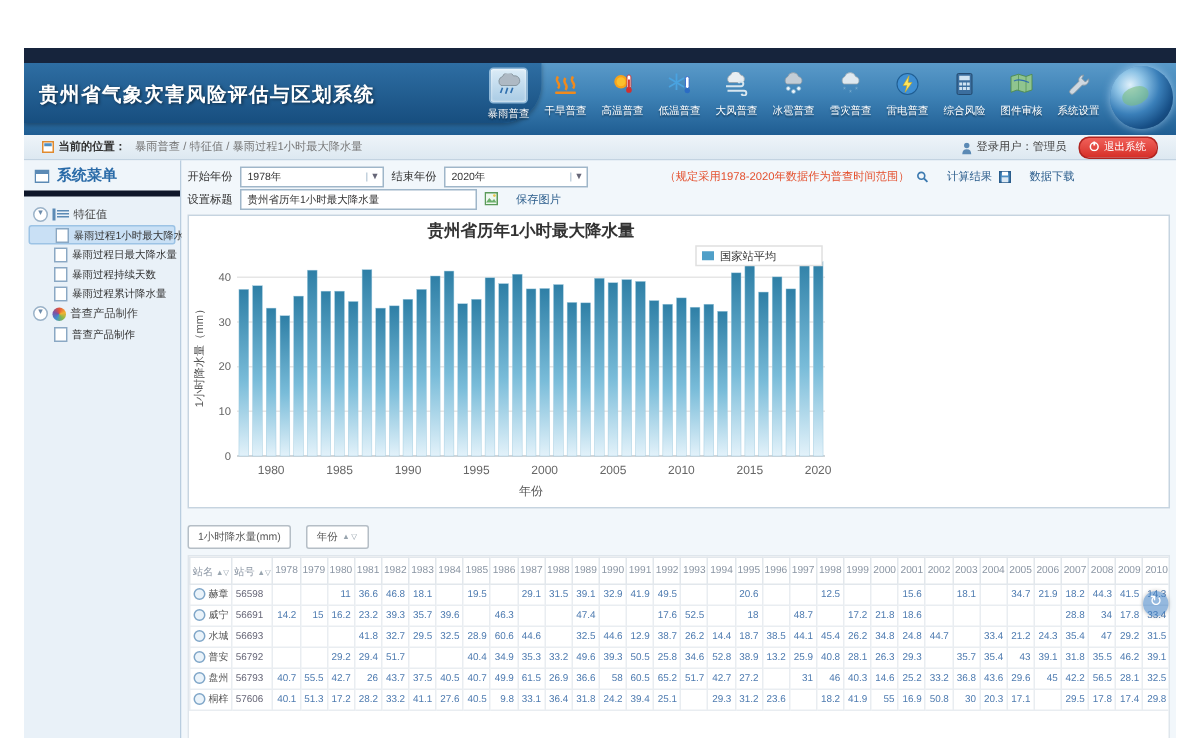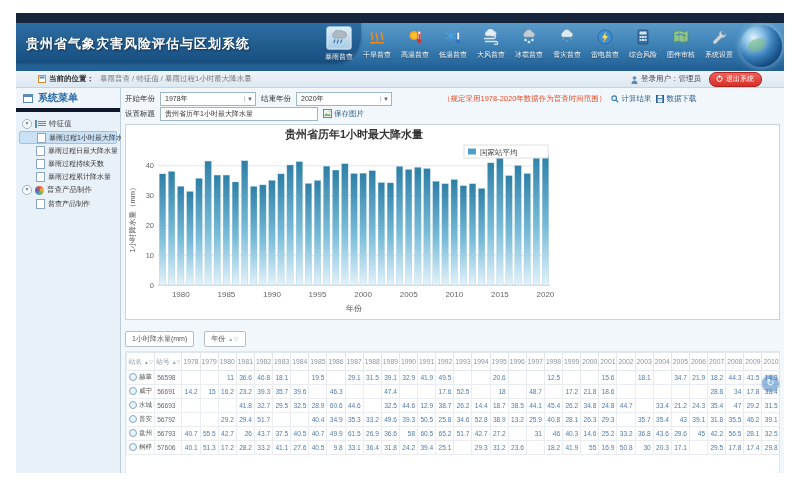--- a/index.html
+++ b/index.html
@@ -1,34 +1,34 @@
 <!DOCTYPE html>
 <html><head>
 <meta charset="utf-8">
 <style>
   html,body{margin:0;padding:0;}
   body{width:800px;height:500px;background:#ffffff;font-family:"Liberation Sans","DejaVu Sans",sans-serif;overflow:hidden;position:relative;}
-  .app{position:absolute;left:16px;top:13px;width:768px;height:460px;background:#f2f6fa;}
+  .app{position:absolute;left:16px;top:32px;width:768px;height:460px;background:#f2f6fa;}
   
   .topstrip{height:10px;background:#16243c;}
   
   .header{position:relative;height:48px;background:linear-gradient(180deg,#5a9ac9 0%,#3e82b6 45%,#1f5d92 100%);overflow:hidden;}
   .title-banner{position:absolute;left:0;top:0;width:345px;height:40px;background:linear-gradient(180deg,#2e6ea3,#174e7f);border-bottom-right-radius:26px;box-shadow:0 1px 3px rgba(0,0,0,.3);}
   .app-title{position:absolute;left:10px;top:12px;color:#ffffff;font-size:13px;font-weight:bold;letter-spacing:1px;text-shadow:1px 1px 2px rgba(0,0,0,.5);}
   .nav{position:absolute;right:46px;top:3px;display:flex;}
   .nav-item{width:38px;height:42px;display:flex;flex-direction:column;align-items:center;justify-content:flex-start;cursor:pointer;}
   .nav-item .nico{width:24px;height:22px;display:flex;align-items:center;justify-content:center;border-radius:3px;}
   .nav-item.active .nico{background:linear-gradient(180deg,#dcecf7,#a9cbe4);box-shadow:0 0 2px #fff inset;border:1px solid #8fb8d8;}
   .nav-item .nlabel{font-size:7px;color:#ffffff;margin-top:2px;white-space:nowrap;text-shadow:0 1px 1px rgba(0,0,0,.4);}
   .earth{position:absolute;right:2px;top:2px;width:42px;height:42px;border-radius:50%;
     background:radial-gradient(circle at 32% 30%, #dff0fa 0%, #8fc4e6 22%, #3a7fb9 48%, #174f86 72%, #0c2c52 100%);
     box-shadow:0 0 6px rgba(200,230,255,.6);}
   .earth:after{content:"";position:absolute;left:8px;top:14px;width:18px;height:12px;border-radius:50% 40% 55% 45%;background:rgba(120,190,120,.55);transform:rotate(-15deg);}
   
-  .crumbbar{height:16px;background:linear-gradient(180deg,#eef4f9,#dde8f1);border-bottom:1px solid #c3d3e1;display:flex;align-items:center;font-size:7.5px;color:#555;padding:0 22px;}
+  .crumbbar{height:16px;background:linear-gradient(180deg,#eef4f9,#dde8f1);border-bottom:1px solid #c3d3e1;display:flex;align-items:center;font-size:7.5px;color:#555;padding:0 12px;}
   .crumb-loc{font-weight:bold;color:#333;display:flex;align-items:center;gap:3px;}
   .crumb-items{margin-left:6px;color:#777;}
   .crumb-right{margin-left:auto;display:flex;align-items:center;gap:8px;}
   .user-info{display:flex;align-items:flex-end;gap:3px;color:#444;}
   .logout-btn{background:linear-gradient(180deg,#f0615a,#d62f28);color:#fff;border:1px solid #b02420;border-radius:7px;font-size:7px;padding:1px 7px 2px 6px;display:flex;align-items:center;gap:3px;cursor:pointer;}
   
   .bodywrap{display:flex;height:385px;}
   .sidebar{width:104px;background:#e9f1f8;border-right:1px solid #b9cddf;flex:none;}
   .side-title{height:20px;display:flex;align-items:center;gap:5px;padding-left:7px;color:#2a6ba8;font-size:10px;font-weight:bold;border-bottom:4px solid #0f172a;background:#eff5fa;}
   .tree{padding:5px 3px;}
@@ -40,21 +40,21 @@
   .list-ico{width:9px;height:8px;flex:none;border-left:2px solid #5b8ab5;position:relative;}
   .list-ico i{display:block;height:1px;background:#5b8ab5;margin:1px 0 0 1px;}
   .wheel-ico{width:9px;height:9px;border-radius:50%;flex:none;background:conic-gradient(#e5533a,#f2b231,#7fb94d,#3f8fd2,#7a52a8,#e5533a);}
   
   .content{flex:1;position:relative;background:#f2f7fb;padding:3px 4px 0 4px;overflow:hidden;}
   .toolbar-row{display:flex;align-items:center;gap:5px;height:15px;font-size:7.5px;color:#333;}
   .tb-select{width:88px;height:12px;border:1px solid #9fb6c9;background:#fff;font-size:7px;color:#333;display:flex;align-items:center;justify-content:space-between;padding:0 2px 0 4px;}
   .tb-select .arr{color:#667;font-size:6px;border-left:1px solid #c3d2de;padding-left:2px;}
   .tb-input{width:148px;height:12px;border:1px solid #9fb6c9;background:#fff;font-size:7px;color:#333;display:flex;align-items:center;padding:0 4px;}
   .tb-note{color:#e4502e;font-size:7.5px;white-space:nowrap;margin-left:46px;}
-  .tb-btn{display:flex;align-items:center;gap:2px;color:#2b5d8c;font-size:7.5px;cursor:pointer;white-space:nowrap;}
+  .tb-btn{display:flex;align-items:center;gap:12px;color:#2b5d8c;font-size:7.5px;cursor:pointer;white-space:nowrap;}
   .chart-panel{margin-top:3px;height:194px;background:#fff;border:1px solid #c6d4e0;position:relative;}
   .chips{margin-top:11px;display:flex;gap:10px;align-items:center;}
   .chip{border:1px solid #b5bec6;background:#fff;font-size:7px;color:#555;padding:2px 6px;border-radius:2px;display:flex;align-items:center;gap:3px;cursor:pointer;}
   .sortglyph{font-size:5px;color:#98a4ae;letter-spacing:1px;}
   .table-wrap{margin-top:4px;background:#fff;border:1px solid #dfe6ec;overflow:hidden;height:127px;}
   table.data{border-collapse:collapse;table-layout:fixed;}
   table.data th{border:1px solid #e2e7ec;font-weight:normal;font-size:6.8px;color:#8a95a3;height:17px;padding:0 1px;white-space:nowrap;}
   table.data td{border:1px solid #e9edf1;font-size:6.6px;color:#4e7bb0;height:13px;padding:0 2px;text-align:right;white-space:nowrap;overflow:hidden;}
   table.data td.sname{color:#555;text-align:left;}
   table.data td.sid{color:#667;text-align:left;}

